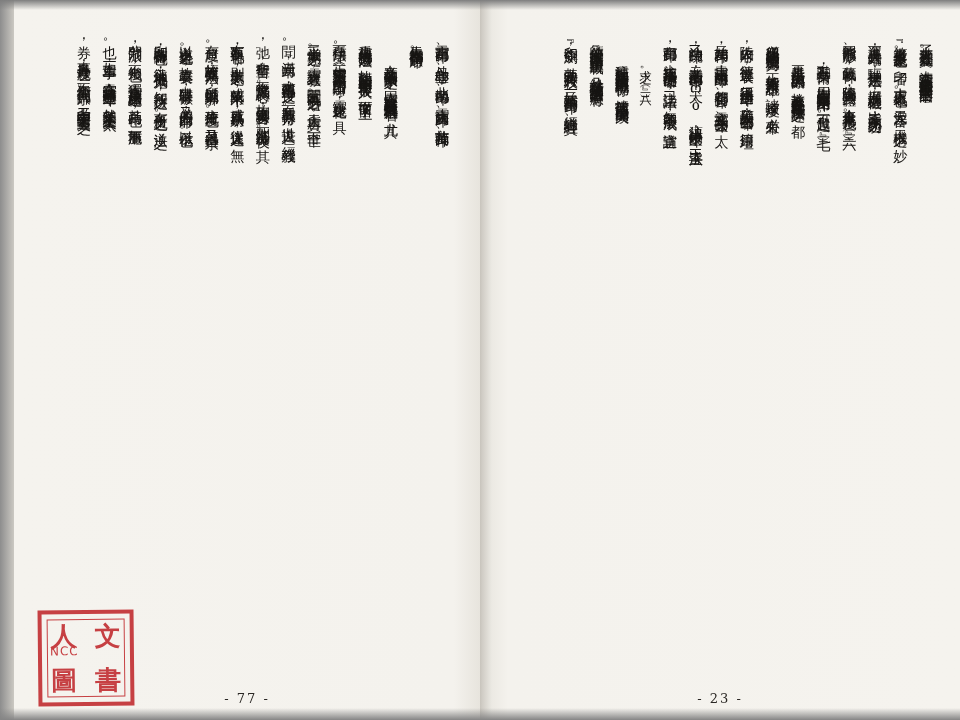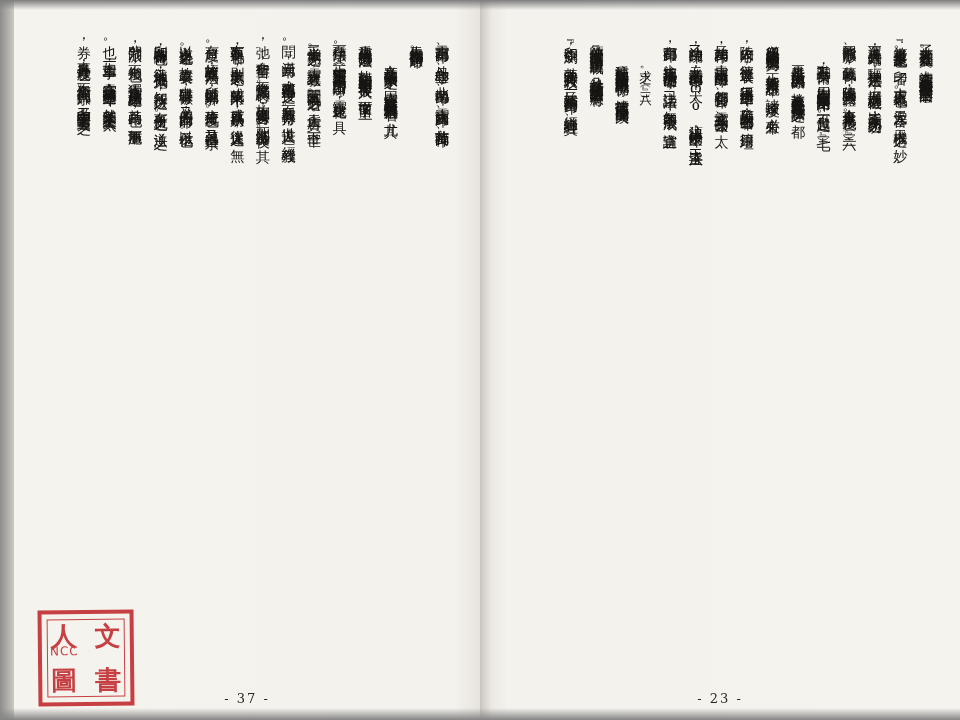--- a/index.html
+++ b/index.html
@@ -184,21 +184,21 @@
       <div class="col">聞。漢元封中，武帝得西王母之授，而后其教方傳。世遠人亡，經殘教</div>
       <div class="col">弛，自非聖哲，無不陷溺其良心。故生則灾害臻身，死則沉淪長夜。其</div>
       <div class="col">有執而不化者，則未散之氣，或依草附木，或爲厲爲妖，從迷入迷，無</div>
       <div class="col">有超度。故經教支而爲法，所以輔正除邪，濟生度死也。其又已得道宗</div>
       <div class="col">以道之齊之也。故章表奏，申牒碟符徽，又必假天府三印，以示信也。</div>
       <div class="col">印則各有師傳也，欲天地神祇入鬼，知所行之法，有所受之也。道法之</div>
       <div class="col">分門别派，不知幾也，獨靈寶爲萬法之樞紐，其爲印也，無施而不</div>
       <div class="col">也。如上章一事，在靈寶法中雖有通章印，然其印文本是三天太</div>
       <div class="col">券，專爲升度亡魂，不知原于何代宗師。乃于印文中除丟召遣三天之</div>
     </div>
-    <div class="folio">- 37 -</div>
+    <div class="folio">- 77 -</div>
 
     <div class="seal">
       <div class="seal-inner"></div>
       <div class="seal-chars">
         <span>人</span>
         <span>文</span>
         <span>圖</span>
         <span>書</span>
       </div>
       <div class="seal-sub">NCC</div>

